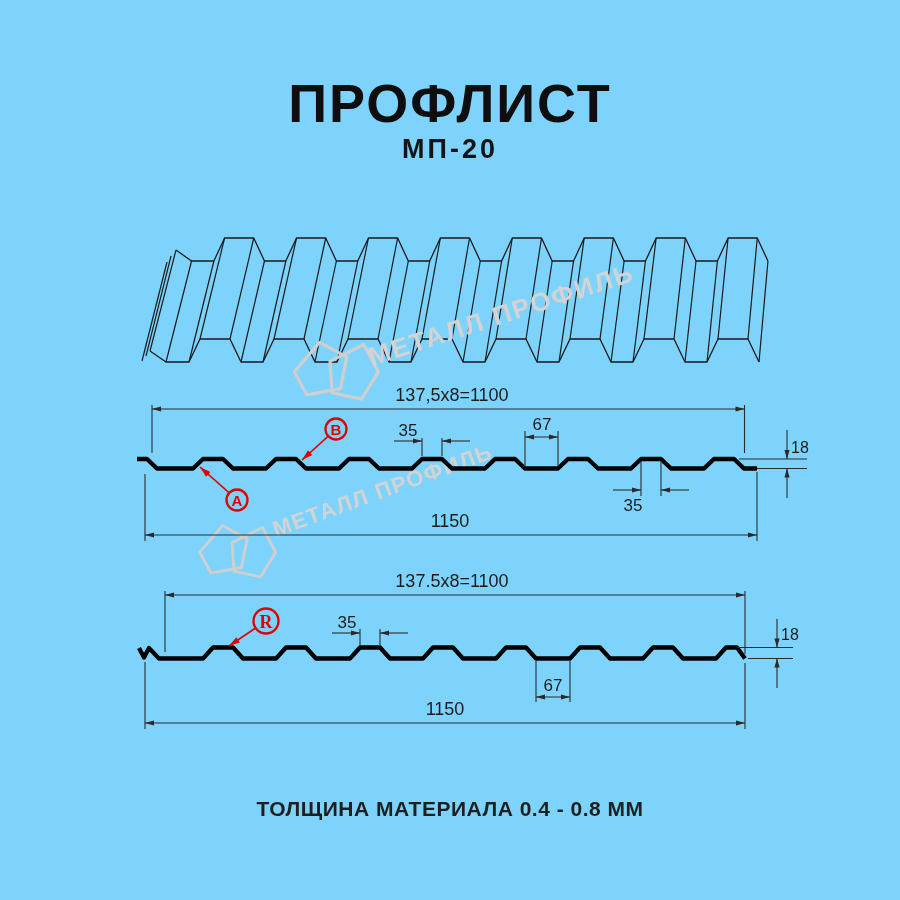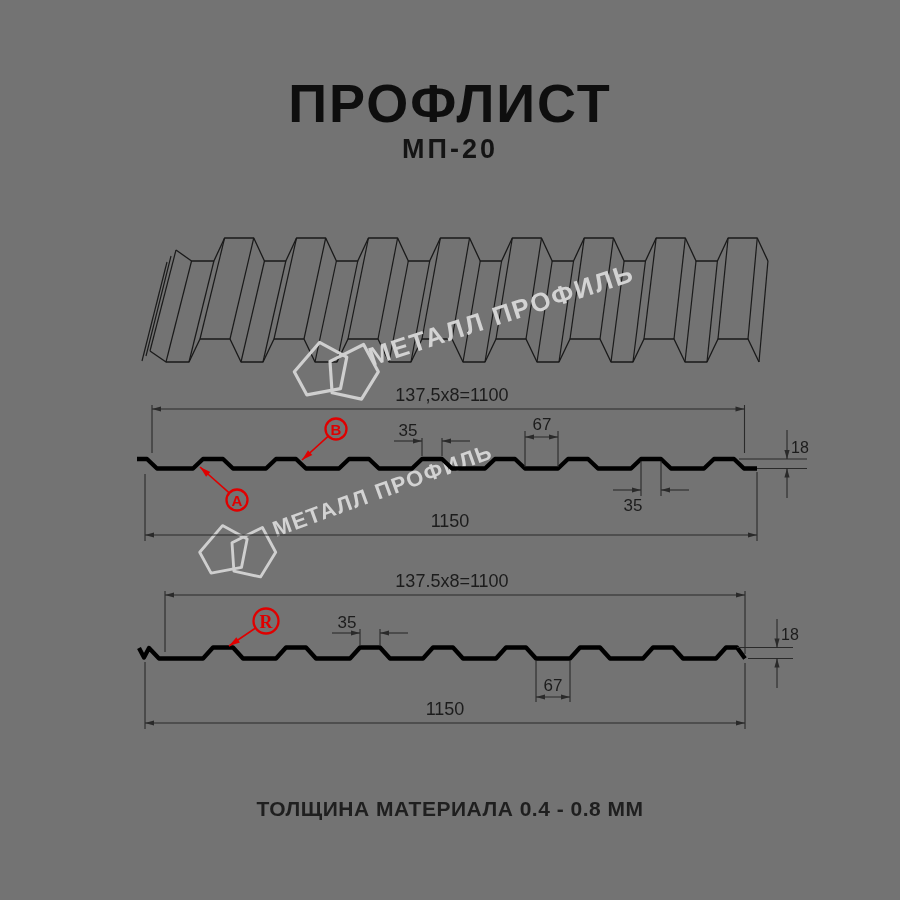--- a/index.html
+++ b/index.html
@@ -1,16 +1,16 @@
 <!DOCTYPE html>
 <html><head>
 <meta charset="utf-8">
 <style>
   html,body{margin:0;padding:0;background:#ffffff;}
-  .page{position:relative;width:900px;height:900px;background:#737373;overflow:hidden;
+  .page{position:relative;width:900px;height:900px;background:#7dd3fc;overflow:hidden;
         font-family:"Liberation Sans", sans-serif;}
   svg{position:absolute;left:0;top:0;}
   text{font-family:"Liberation Sans", sans-serif;fill:#1c1c1c;}
   .title{font-size:54px;font-weight:bold;letter-spacing:2px;fill:#0e0e0e;}
   .subtitle{font-size:27px;font-weight:bold;letter-spacing:3px;fill:#141414;}
   .note{font-size:21px;font-weight:bold;letter-spacing:0.5px;fill:#1f1f1f;}
   .dimtext{font-size:17px;}
   .dimtext-lg{font-size:18px;}
   .dimtext-sm{font-size:16px;}
   .redlbl{font-size:15px;font-weight:bold;fill:#e00000;}

